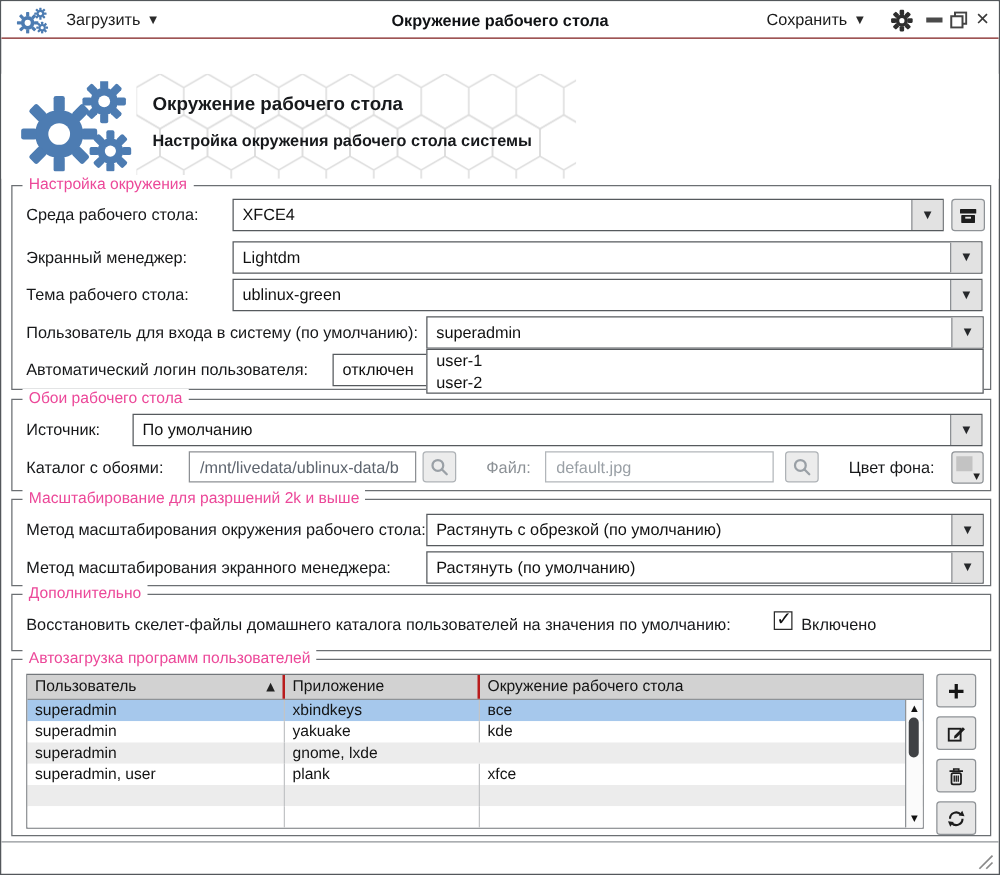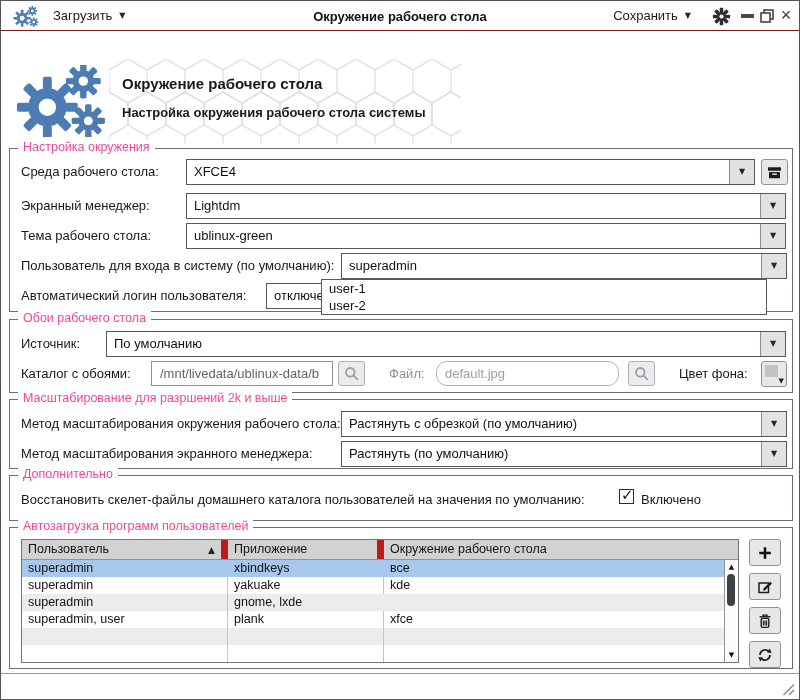--- a/index.html
+++ b/index.html
@@ -36,33 +36,33 @@
   .combo { position:absolute; height:26px; box-sizing:border-box; background:#fff; border:1px solid #565a5e; }
   .combo .cv { position:absolute; left:7px; top:0; line-height:24px; font-size:13px; color:#111; white-space:nowrap; }
   .combo .ca { position:absolute; top:0; right:0; width:25px; height:100%; background:#e2e2e2;
                border-left:1px solid #8d9094; display:flex; align-items:center; justify-content:center; box-sizing:border-box; }
   .tri { font-size:8px; color:#26282b; line-height:1; font-family:"DejaVu Sans",sans-serif; }
   .droplist { position:absolute; box-sizing:border-box; background:#fff; border:1px solid #565a5e; z-index:12; }
   .dl-item { height:17px; line-height:17px; padding-left:7px; font-size:13px; color:#111; }
   
   .textbox { position:absolute; height:25px; box-sizing:border-box; background:#fff; border:1px solid #8d9094;
              font-size:13px; color:#5d646e; padding:0 8px; font-family:inherit; outline:none; }
-  .textbox.disabled { border-color:#b2b6ba; color:#9aa0a6;border-radius:11px; }
+  .textbox.disabled { border-color:#b2b6ba; color:#9aa0a6; }
   
   .tool-btn { position:absolute; box-sizing:border-box; background:#e7e7e7; border:1px solid #8e9296;
               border-radius:3px; display:flex; align-items:center; justify-content:center; }
   .tool-btn.soft { border-color:#aeb2b6; background:#ececec; }
   
   .chk { position:absolute; width:15px; height:15px; box-sizing:border-box; border:1.5px solid #2a2a2a; background:#fff; }
   .chk::after { content:"✓"; position:absolute; left:1px; top:-4px; font-size:15px; font-weight:bold;
                 color:#101010; font-family:"DejaVu Sans",sans-serif; }
   
   .tbl { position:absolute; box-sizing:border-box; border:1px solid #73777b; background:#fff; }
   .thead { display:flex; height:20px; background:#d2d2d2; border-bottom:1px solid #8f9397; box-sizing:border-box; }
-  .th { box-sizing:border-box; border-right:7px solid #b91c1c; font-size:12.5px; line-height:19px;
+  .th { box-sizing:border-box; border-right:2px solid #b91c1c; font-size:12.5px; line-height:19px;
         padding-left:6px; color:#141414; position:relative; overflow:hidden; white-space:nowrap; }
   .th.last { border-right:none; flex:1; }
   .c1 { width:206px; } .c2 { width:156px; } .c3 { width:340px; }
   .sort { position:absolute; right:6px; top:1px; font-size:9px; color:#222; font-family:"DejaVu Sans",sans-serif; }
   .trow { display:flex; height:17px; background:#fff; }
   .trow.alt { background:#ececec; }
   .trow.sel { background:#a6c8ec; }
   .td { box-sizing:border-box; border-right:1px solid #c2c4c6; font-size:12.5px; line-height:17px;
         padding-left:6px; color:#131313; overflow:hidden; white-space:nowrap; }
   .td.c3 { border-right:none; }
@@ -280,21 +280,21 @@
       </span>
   </div>
 
   <div class="lbl" style="left:20px;top:257px">Пользователь для входа в систему (по умолчанию):</div>
   <div class="combo" style="left:340px;top:252px;width:446px">
     <span class="cv">superadmin</span>
     <span class="ca">
         <span class="tri">▼</span>
       </span>
   </div>
-  <div class="droplist" style="left:320px;top:278px;width:446px;height:36px">
+  <div class="droplist" style="left:340px;top:278px;width:446px;height:36px">
     <div class="dl-item">user-1</div>
     <div class="dl-item">user-2</div>
   </div>
 
   <div class="lbl" style="left:20px;top:287px">Автоматический логин пользователя:</div>
   <div class="combo" style="left:265px;top:282px;width:79px">
     <span class="cv">отключен</span>
   </div>
 
   <div class="fs" style="left:8px;top:318px;width:784px;height:74px">

